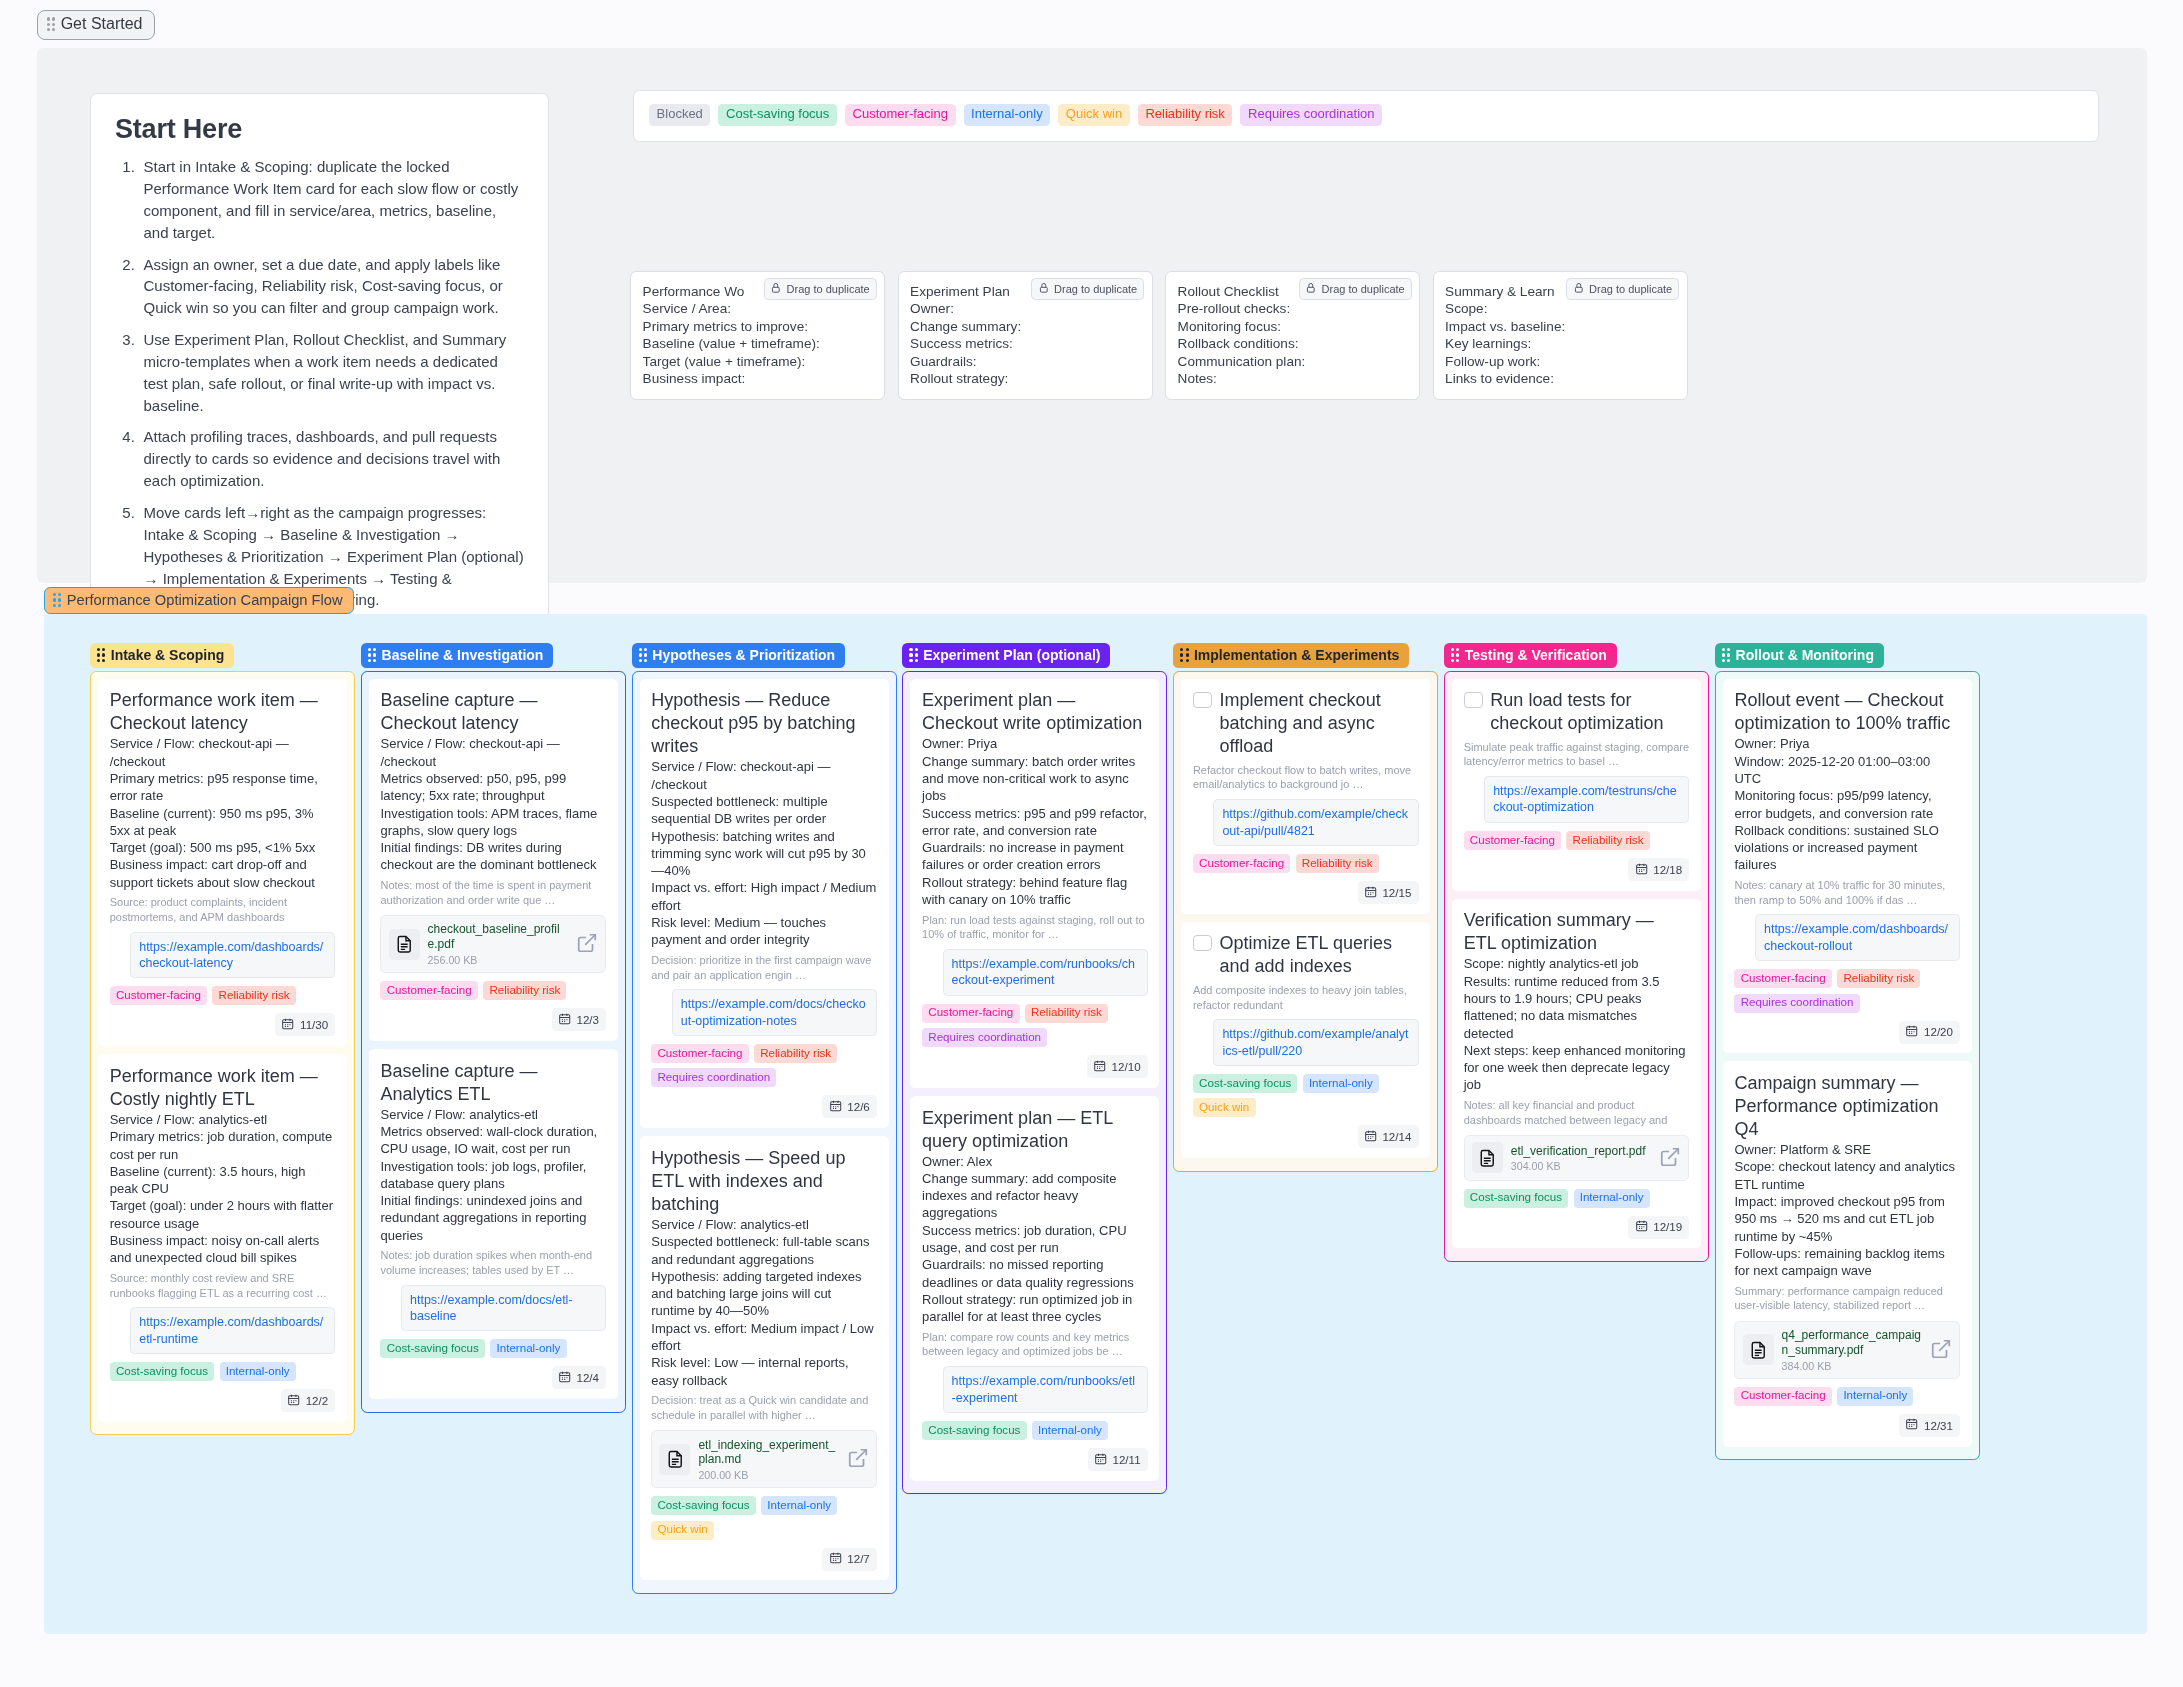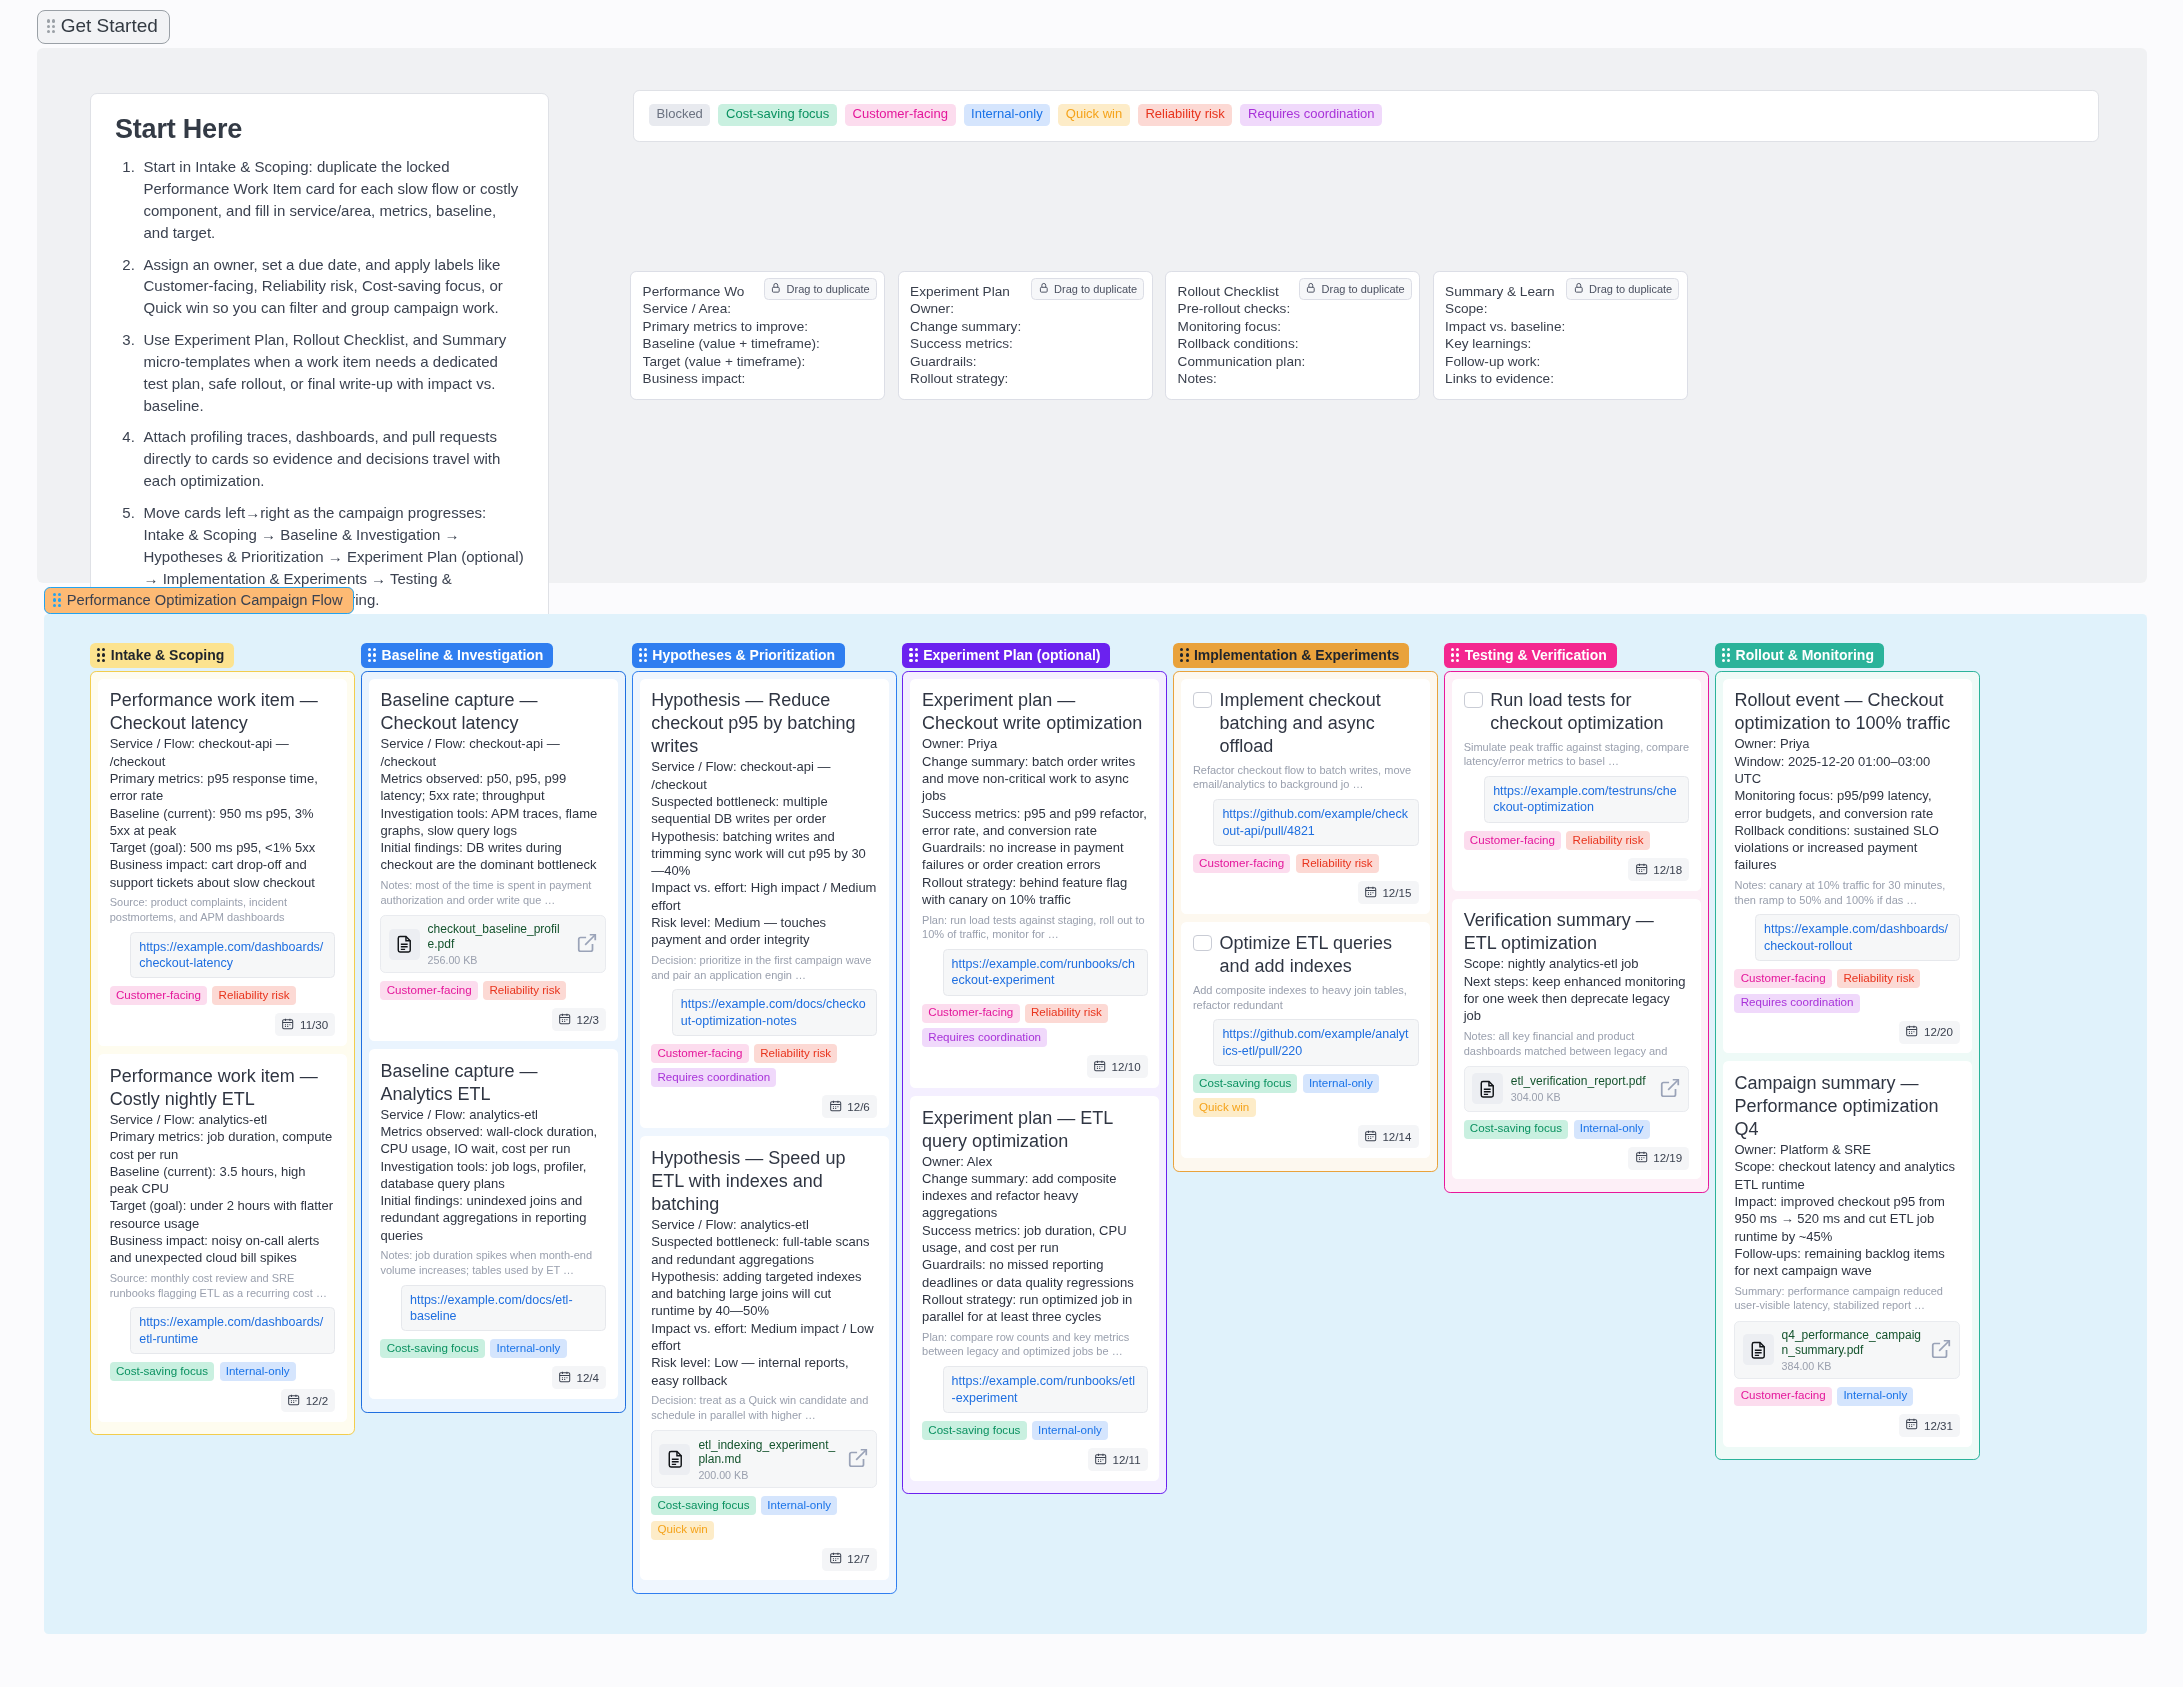--- a/index.html
+++ b/index.html
@@ -14,21 +14,21 @@
 
   
   .tab-chip {
     display: inline-flex;
     align-items: center;
     gap: 5.3px;
     border: 1.3px solid #9aa0a6;
     border-radius: 8px;
     background: #f2f3f5;
     padding: 4.5px 11.6px 5.3px 9px;
-    font-size: 19px;
+    font-size: 16px;
     color: #333a42;
     position: absolute;
   }
   .tab-get-started { left: 37px; top: 9.8px; }
 
   .grip {
     display: inline-grid;
     grid-template-columns: repeat(2, 3.1px);
     grid-auto-rows: 3.1px;
     gap: 2.2px;
@@ -763,20 +763,21 @@
                   <path d="M7 14h2M11 14h2M15 14h2M7 17h2M11 17h2"></path>
                 </svg></span>
               <span>12/18</span>
             </div>
           </div>
           <div class="card clearfix">
             <div class="card-title-row">
               <div class="card-title">Verification summary — ETL optimization</div>
             </div>
             <div class="card-body-line">Scope: nightly analytics-etl job</div>
+            <div class="card-body-line">Results: runtime reduced from 3.5 hours to 1.9 hours; CPU peaks flattened; no data mismatches detected</div>
             <div class="card-body-line">Next steps: keep enhanced monitoring for one week then deprecate legacy job</div>
             <div class="muted">Notes: all key financial and product dashboards matched between legacy and</div>
             <div class="file-box">
               <div class="file-icon">
                 <svg width="20.5" height="20.5" viewBox="0 0 24 24" fill="none" stroke="#111418" stroke-width="1.7">
                   <path d="M14 3H7a2 2 0 0 0-2 2v14a2 2 0 0 0 2 2h10a2 2 0 0 0 2-2V8z"></path>
                   <path d="M14 3v5h5"></path>
                   <path d="M8 12h8M8 15h8M8 18h5"></path>
                 </svg>
               </div>

